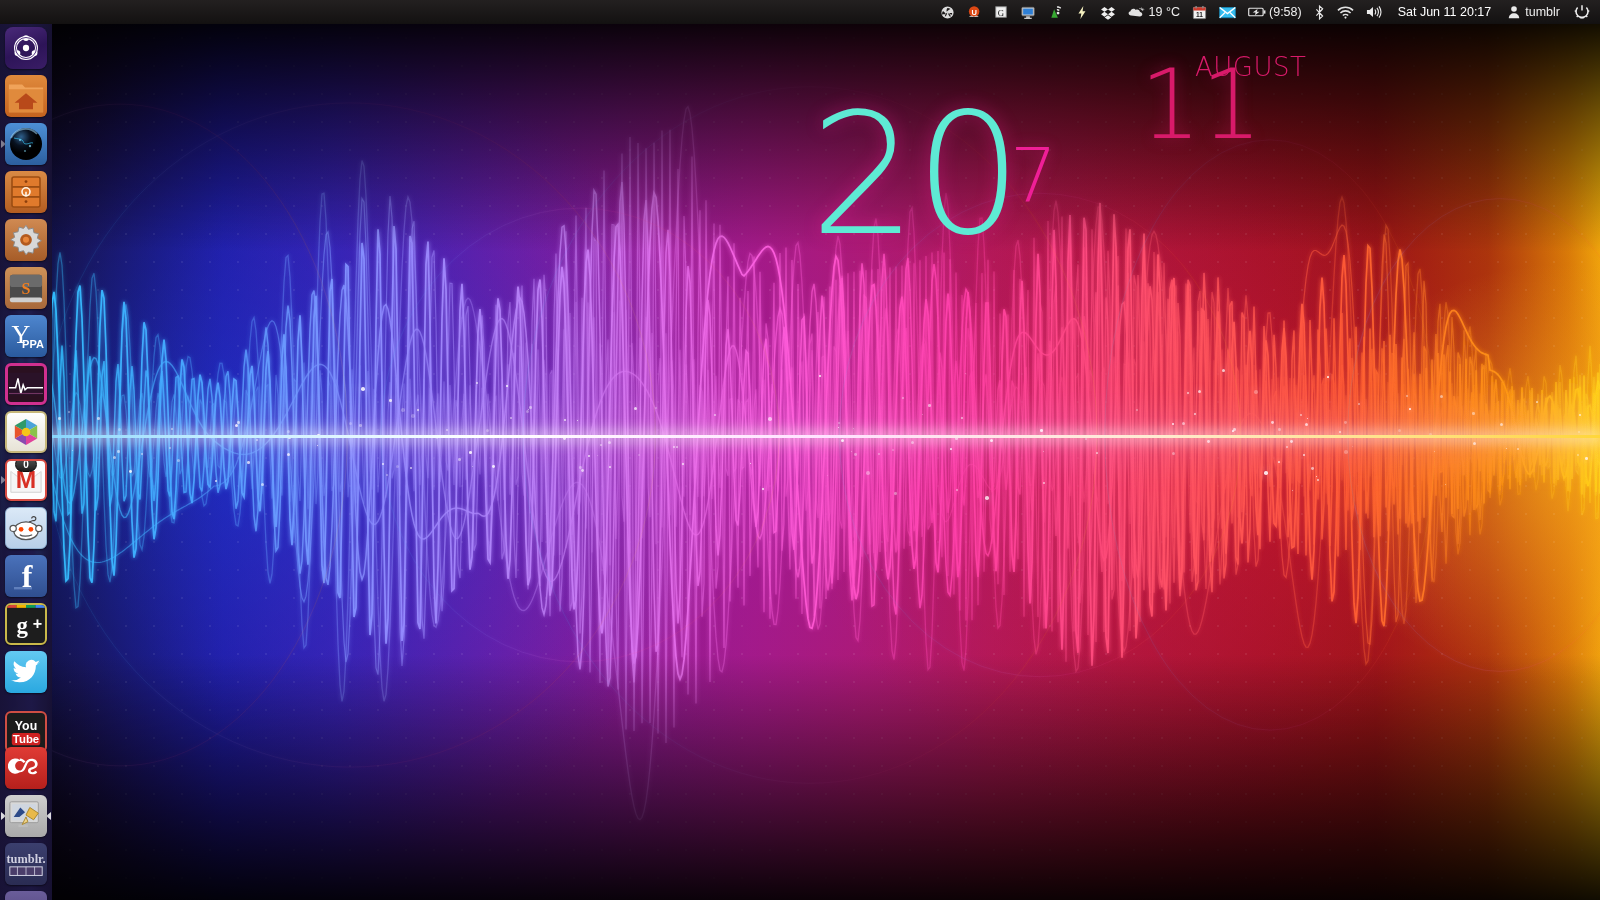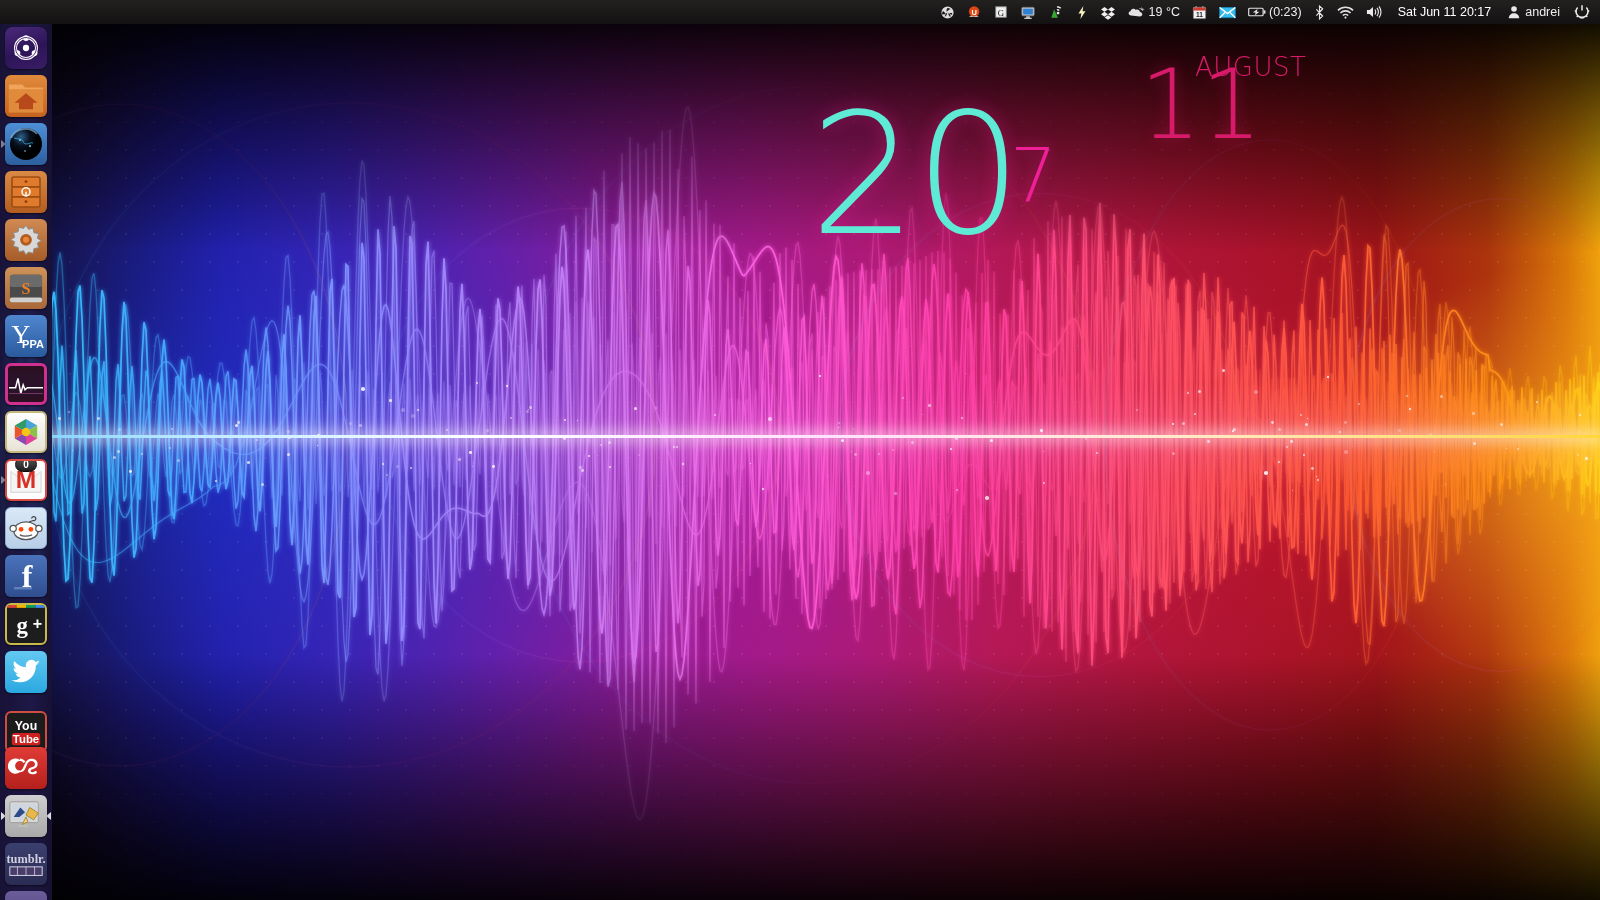--- a/index.html
+++ b/index.html
@@ -454,21 +454,21 @@
           <path d="M0.6 12.6 6.4 7M17.4 12.6 11.6 7" fill="none" stroke="#ffffff" stroke-width="1.3"></path>
         </svg>
       </div>
 
       <div class="ind">
         <svg width="18" height="12" viewBox="0 0 20 12">
           <rect x="0.8" y="1.8" width="16" height="8.4" rx="1.2" fill="none" stroke="#e4e4e4" stroke-width="1.3"></rect>
           <rect x="17.4" y="4.2" width="2" height="3.6" fill="#e4e4e4"></rect>
           <path d="M10.6 2.8 5.2 6.6h3.2l-.6 3 5-3.8H9.8z" fill="#e4e4e4"></path>
         </svg>
-        <span class="ind-text">(0:23)</span>
+        <span class="ind-text">(9:58)</span>
       </div>
 
       <div class="ind">
         <svg width="11" height="15" viewBox="0 0 12 16">
           <path d="M6 1v6.2L9.4 4 6 1zM6 8.8V15l3.4-3.2L6 8.8zM2.6 4.6 9.4 11.8M2.6 11.4 9.4 4.2" fill="none" stroke="#e6e6e6" stroke-width="1.25"></path>
         </svg>
       </div>
 
       <div class="ind">
         <svg width="17" height="13" viewBox="0 0 18 13">
@@ -488,21 +488,21 @@
 
       <div id="clock" class="ind">
         <span>Sat Jun 11 20:17</span>
       </div>
 
       <div id="user" class="ind">
         <svg width="12" height="14" viewBox="0 0 12 14">
           <circle cx="6" cy="4" r="2.8" fill="#e8e8e8"></circle>
           <path d="M0.8 13.2c0-3 2.3-5 5.2-5s5.2 2 5.2 5z" fill="#e8e8e8"></path>
         </svg>
-        <span>andrei</span>
+        <span>tumblr</span>
       </div>
 
       <div class="ind">
         <svg width="16" height="16" viewBox="0 0 16 16">
           <path d="M8 1.2v5.2M3.6 3.4a6 6 0 1 0 8.8 0" fill="none" stroke="#ededed" stroke-width="1.5"></path>
           <path d="M8 14.6a6.6 6.6 0 0 0 2.2-.4l-.7-1.7a4.8 4.8 0 0 1-3 0l-.7 1.7c.7.3 1.4.4 2.2.4z" fill="#ededed"></path>
           <path d="M2.4 7.2 .7 6.9M13.6 7.2l1.7-.3M4 11.8l-1.3 1.3M12 11.8l1.3 1.3" stroke="#ededed" stroke-width="1.4"></path>
         </svg>
       </div>
 

